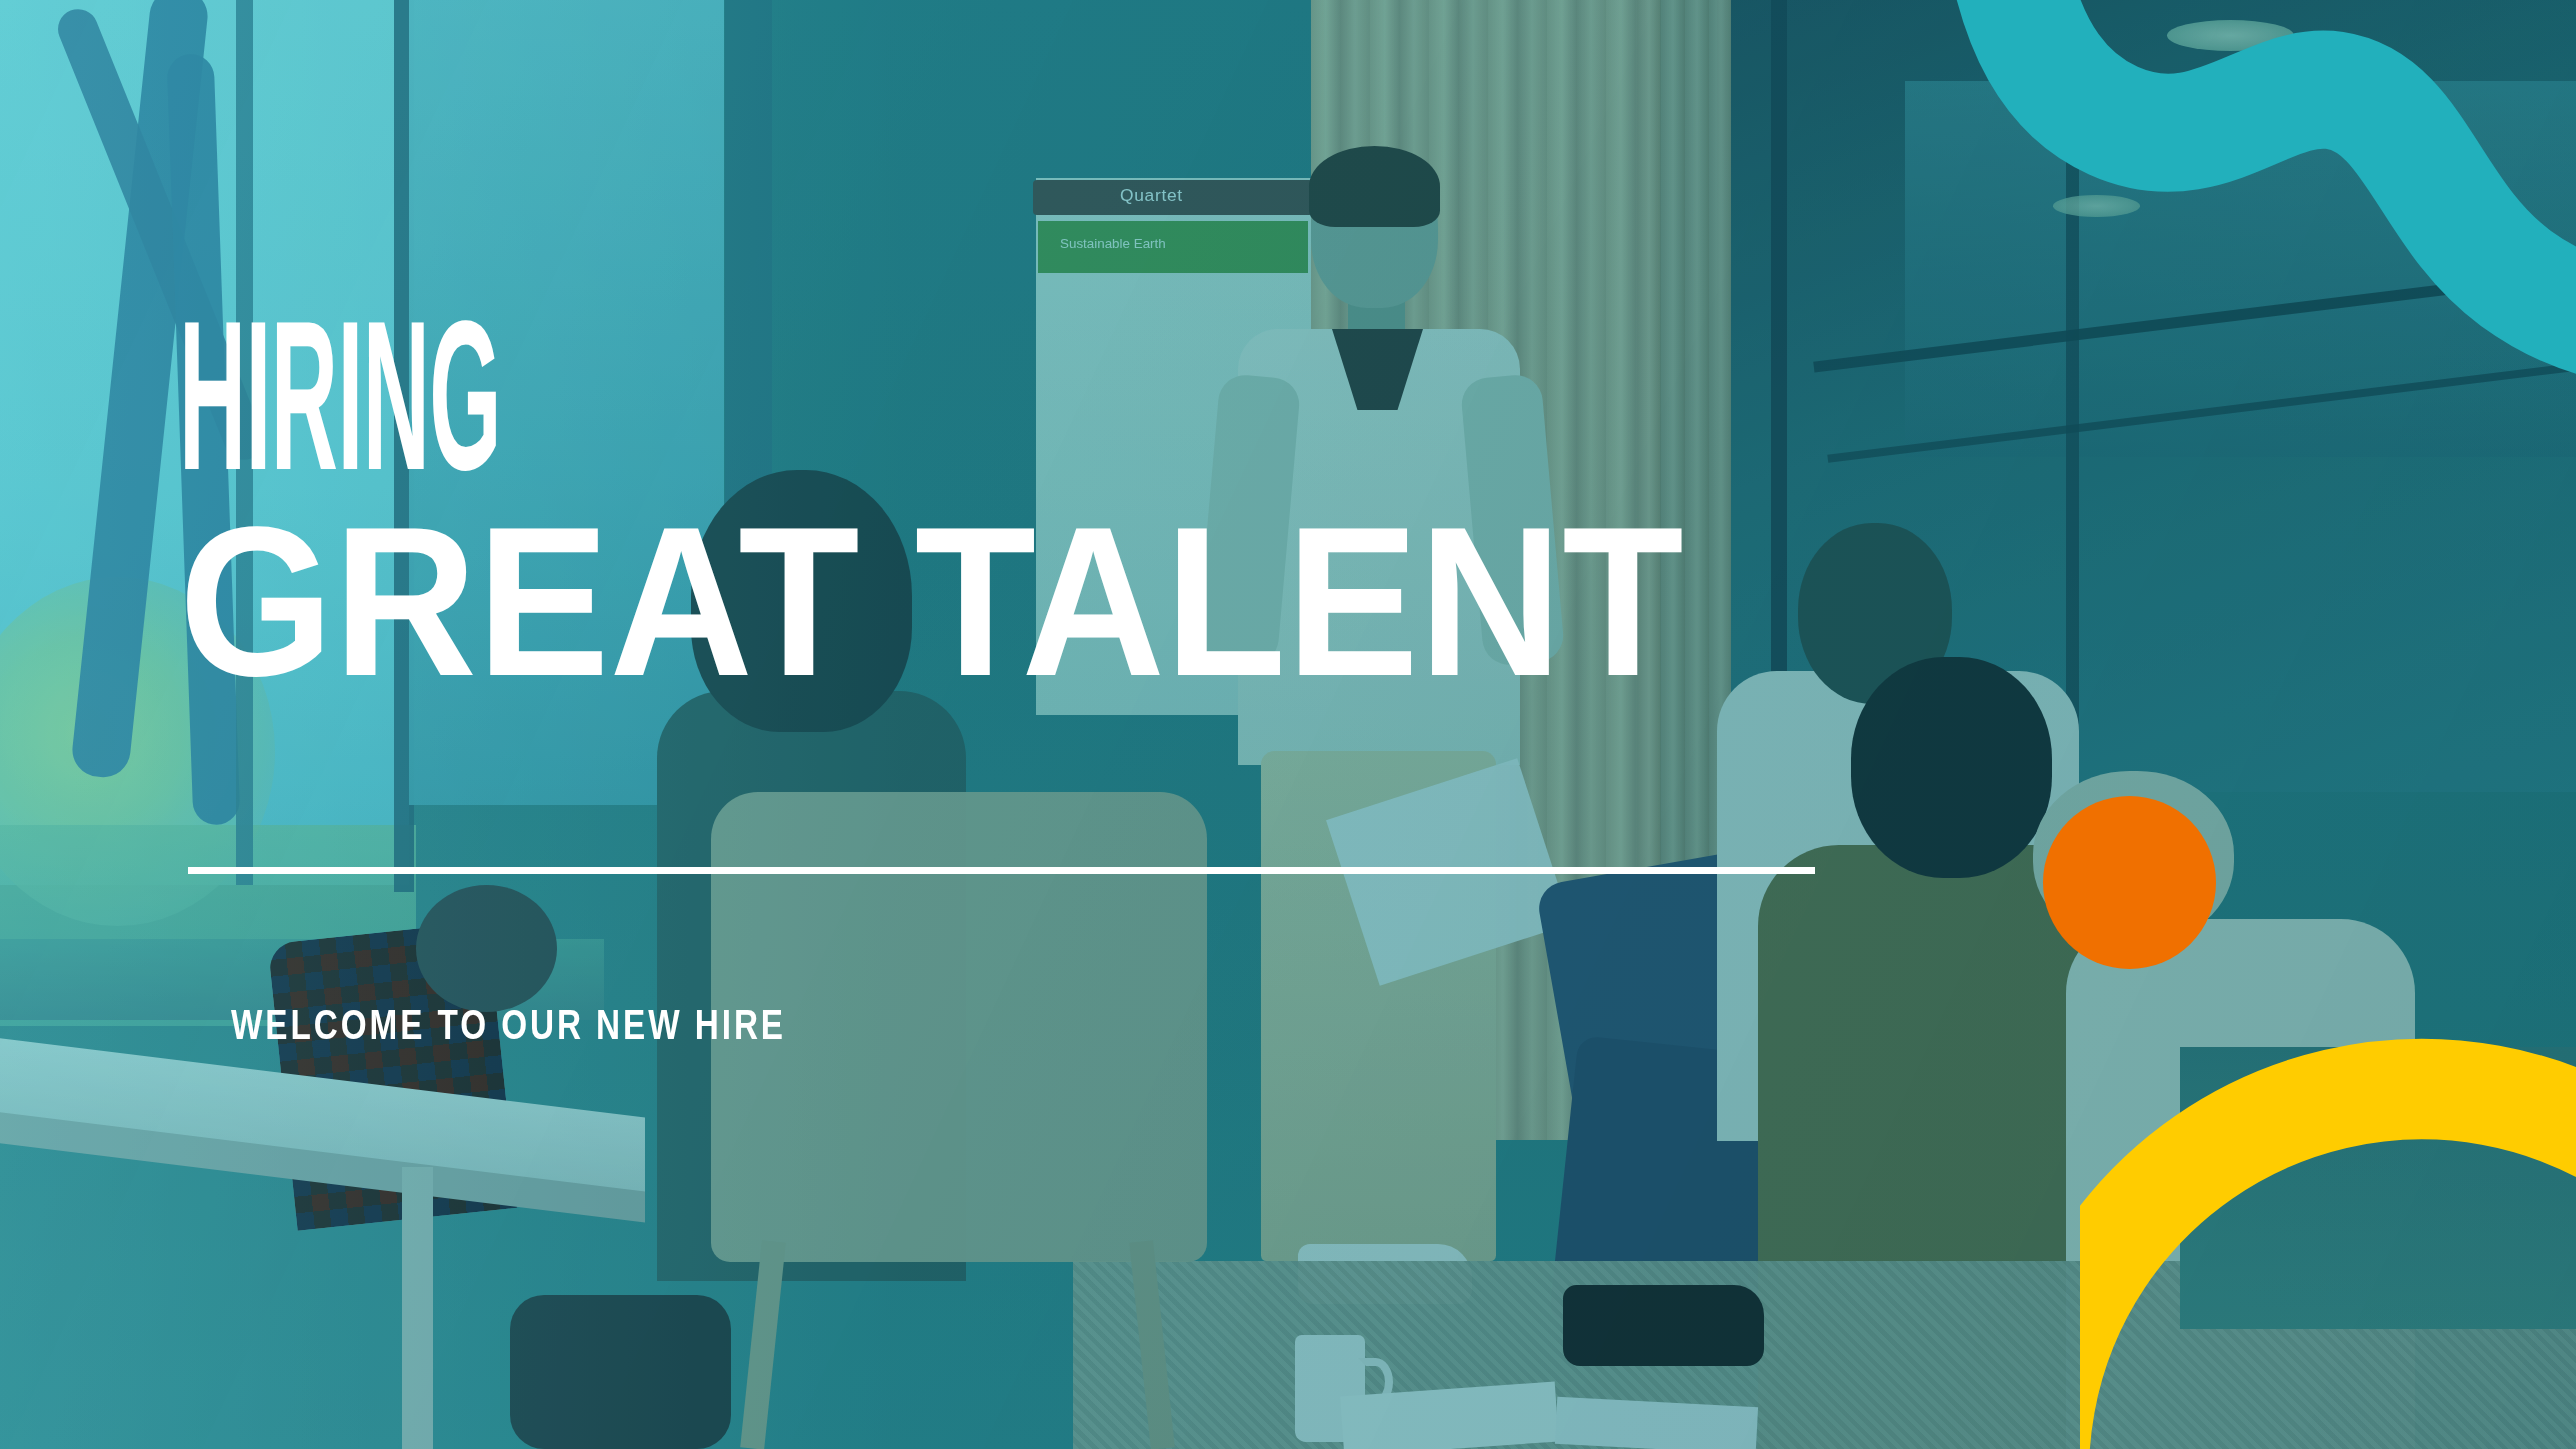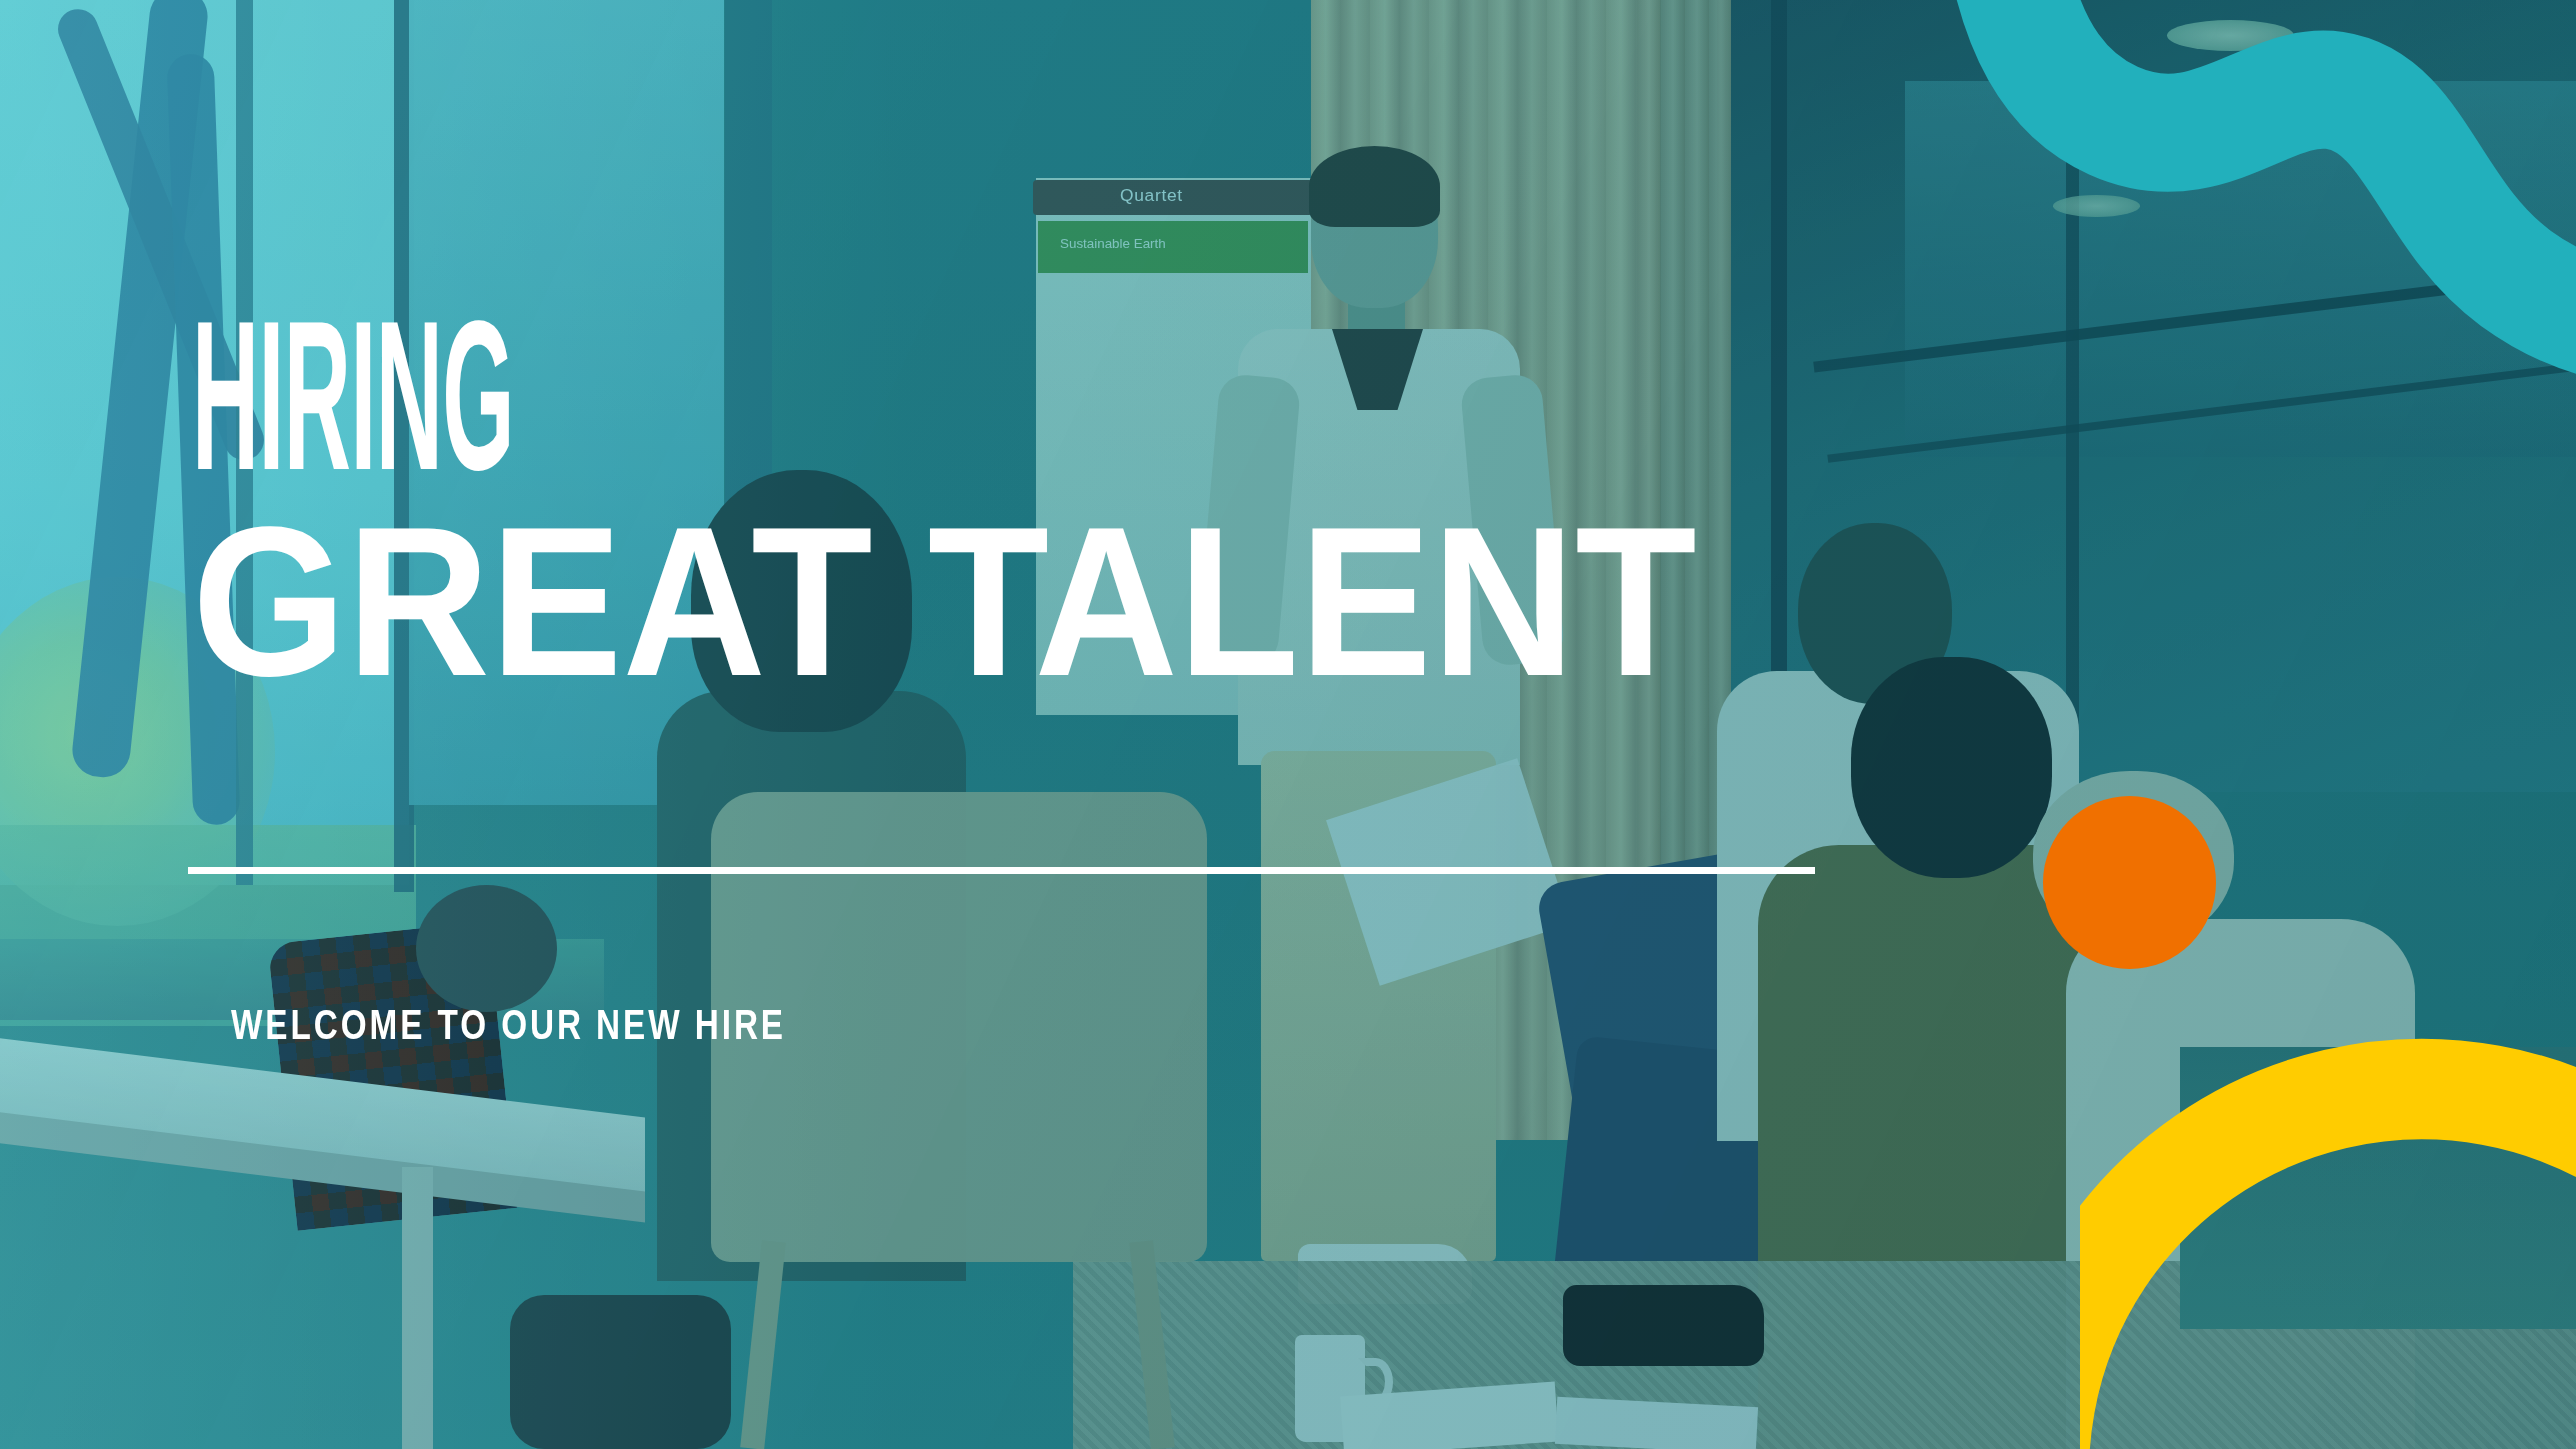--- a/index.html
+++ b/index.html
@@ -179,21 +179,21 @@
      mix-blend-mode:screen;opacity:.8;}
 
   
   .deco{position:absolute;}
 
   #swoosh{right:-27px;top:-215px;width:711px;height:725px;pointer-events:none;}
   #orange-circle{left:2043px;top:796px;width:173px;height:173px;border-radius:50%;}
   #yellow-arc{left:2080px;top:1033px;width:657px;height:657px;pointer-events:none;}
 
   
-  #headline{position:absolute;left:192px;top:303px;width:1744px;}
+  #headline{position:absolute;left:179px;top:303px;width:1744px;}
   .hl-line{
      color:#ffffff;
      font-family:"Liberation Sans","DejaVu Sans",sans-serif;
      font-weight:700;
      line-height:.88;
      white-space:nowrap;
      text-rendering:geometricPrecision;
   }
   #hl-1{font-size:213px;letter-spacing:-1.3px;transform:scaleX(1.02);transform-origin:left top;}
   #hl-2{font-size:213px;letter-spacing:0px;margin-top:19px;transform:scaleX(1.0);

